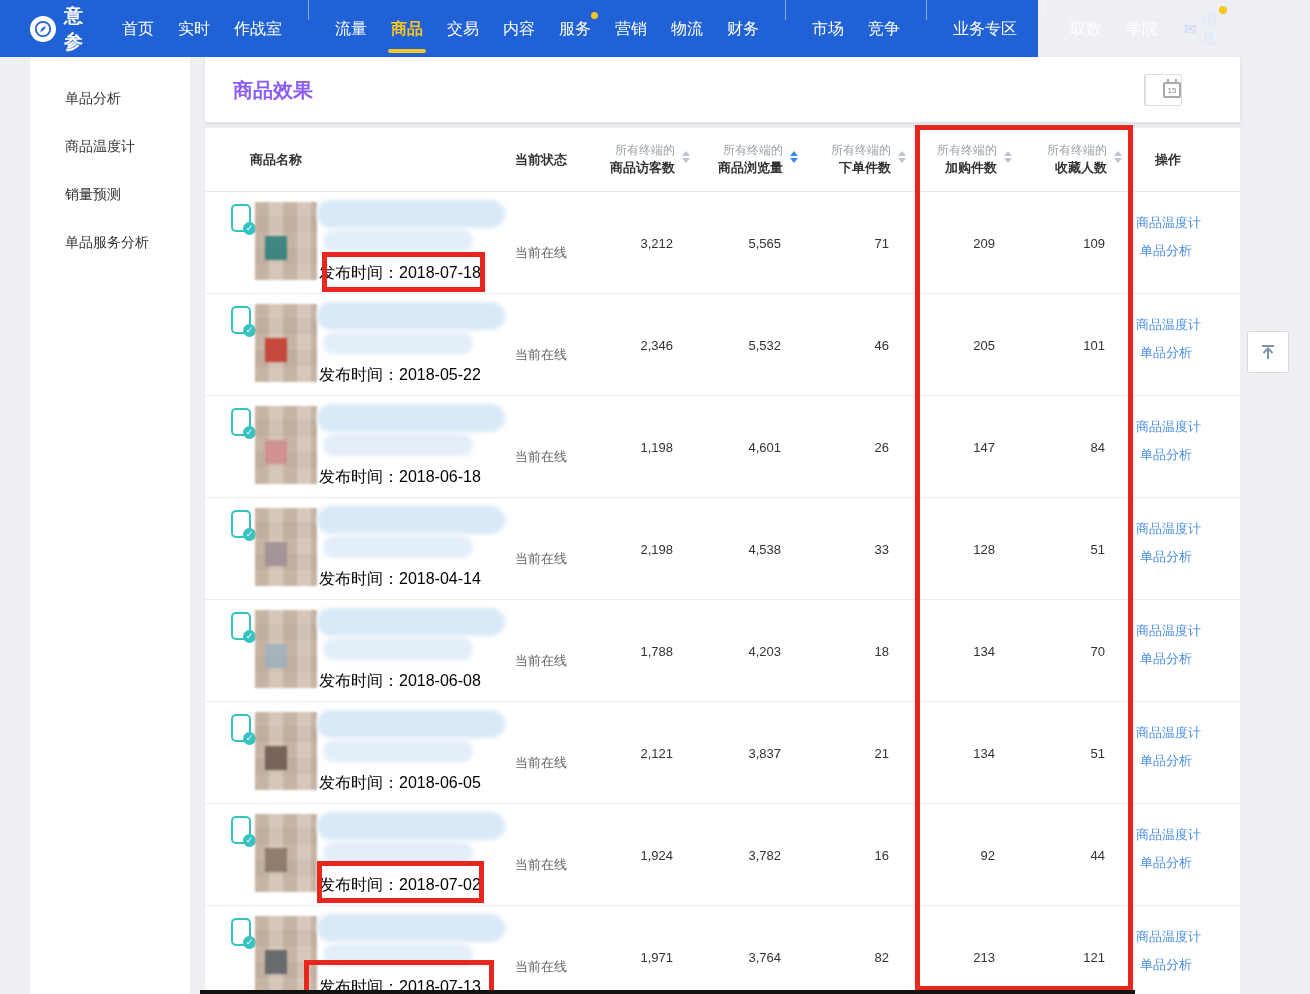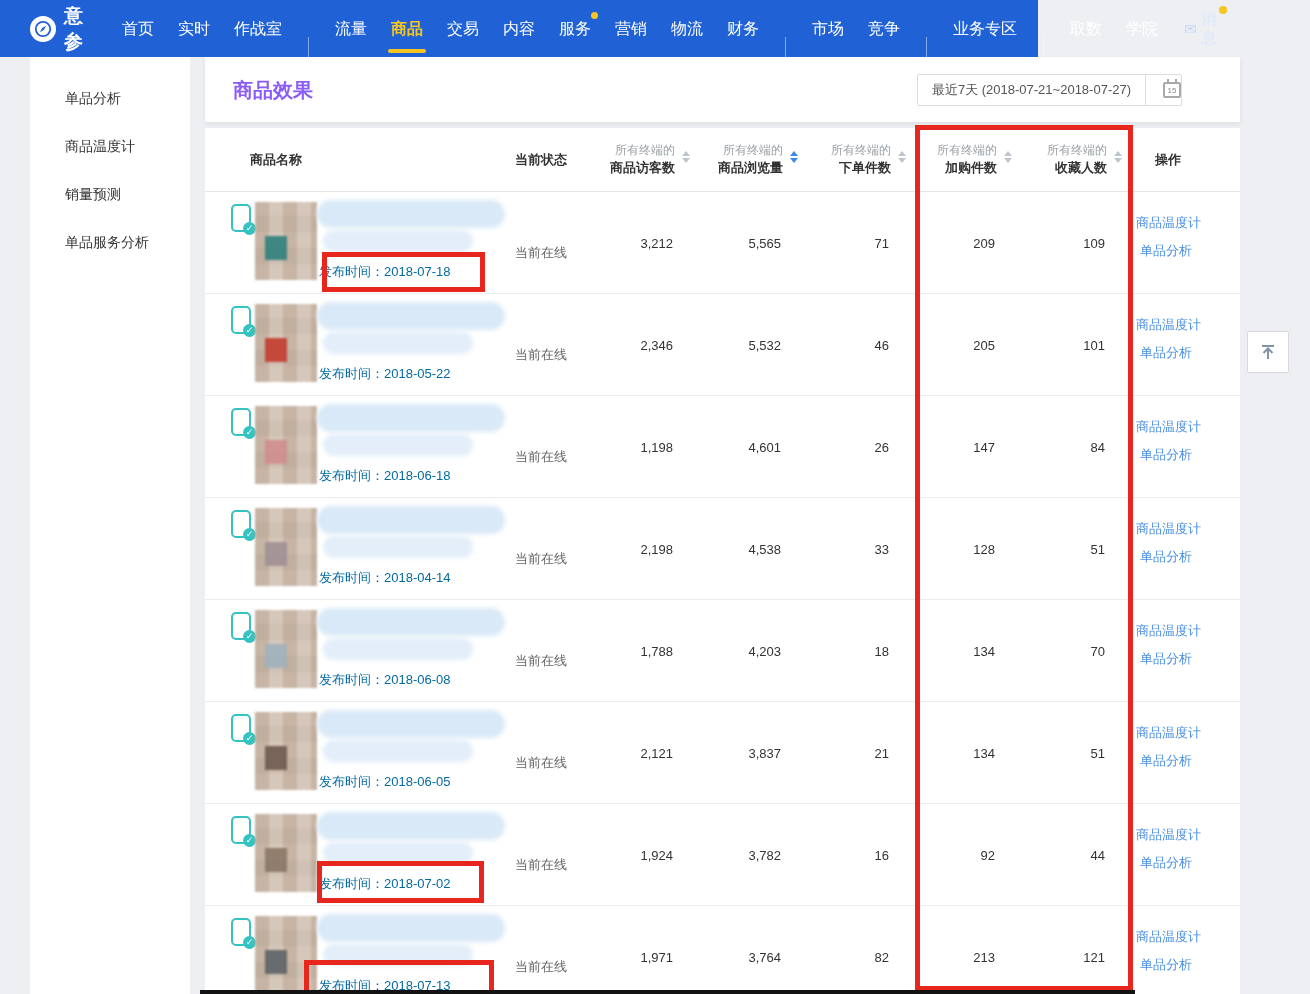--- a/index.html
+++ b/index.html
@@ -81,21 +81,21 @@
   .row:nth-child(4) .thumb::after { background:#9e8f93; }
   .row:nth-child(5) .thumb::after { background:#9fb0bd; }
   .row:nth-child(6) .thumb::after { background:#6e5a50; }
   .row:nth-child(7) .thumb::after { background:#8a7565; }
   .row:nth-child(8) .thumb::after { background:#5d6266; }
 
   .blob1 { position:absolute; left:112px; top:8px; width:188px; height:28px; border-radius:14px;
            background:#d9e9f7; filter:blur(2px); }
   .blob2 { position:absolute; left:118px; top:38px; width:150px; height:22px; border-radius:11px;
            background:#e3eef9; filter:blur(2px); }
-  .publish { position:absolute; left:114px; top:71px; font-size:13px; color:#0369a1; white-space:nowrap; }
+  .publish { position:absolute; left:114px; top:71px; font-size:16px; color:#000000; white-space:nowrap; }
   .status  { position:absolute; left:310px; top:52px; font-size:13px; color:#666; }
   .num { position:absolute; top:44px; width:100px; text-align:right; font-size:13px; color:#333; }
   .n-visitors { left:368px; } .n-views { left:476px; } .n-orders { left:584px; }
   .n-carts { left:690px; } .n-favs { left:800px; }
   .act { position:absolute; left:931px; font-size:13px; color:#4a8fe2; cursor:pointer; white-space:nowrap; }
   .act1 { top:22px; } .act2 { top:50px; left:935px; }
 
   
   .anno { position:absolute; border:5px solid #e7261e; z-index:50; pointer-events:none; }
   .anno-cols { left:915px; top:125px; width:218px; height:866px; }
@@ -113,21 +113,21 @@
 <body>
 
 <div class="nav">
   <div class="logo">
     <svg width="18" height="18" viewBox="0 0 20 20">
       <circle cx="10" cy="10" r="8" fill="none" stroke="#2062d6" stroke-width="2"></circle>
       <path d="M13.5 6.5 L11 11 L6.5 13.5 L9 9 Z" fill="#2062d6"></path>
     </svg>
   </div>
   <div class="brand">生意参谋</div>
-  <div id="nav-items" style="display:flex;align-items:flex-end;">
+  <div id="nav-items" style="display:flex;align-items:flex-start;">
       <span class="nav-item">首页</span>
       <span class="nav-item">实时</span>
       <span class="nav-item">作战室</span>
       <span class="nav-div"></span>
       <span class="nav-item">流量</span>
       <span class="nav-item active">商品</span>
       <span class="nav-item">交易</span>
       <span class="nav-item">内容</span>
       <span class="nav-item">服务<span class="ydot"></span></span>
       <span class="nav-item">营销</span>
@@ -152,21 +152,20 @@
 <div class="sidebar" style="padding-top:18px;">
   <div class="side-item">单品分析</div>
   <div class="side-item">商品温度计</div>
   <div class="side-item">销量预测</div>
   <div class="side-item">单品服务分析</div>
 </div>
 
 <div class="title-card">
   <div class="page-title">商品效果</div>
   <div class="date-picker">
-    <div class="date-text">最近7天 (2018-07-21~2018-07-27)</div>
     <div class="cal-btn">
       <div class="cal">15</div>
     </div>
   </div>
 </div>
 
 <div class="table-card">
   <div class="thead">
     <div class="th th-left" style="left:45px;top:23px;">
       <span class="lab">商品名称</span>

